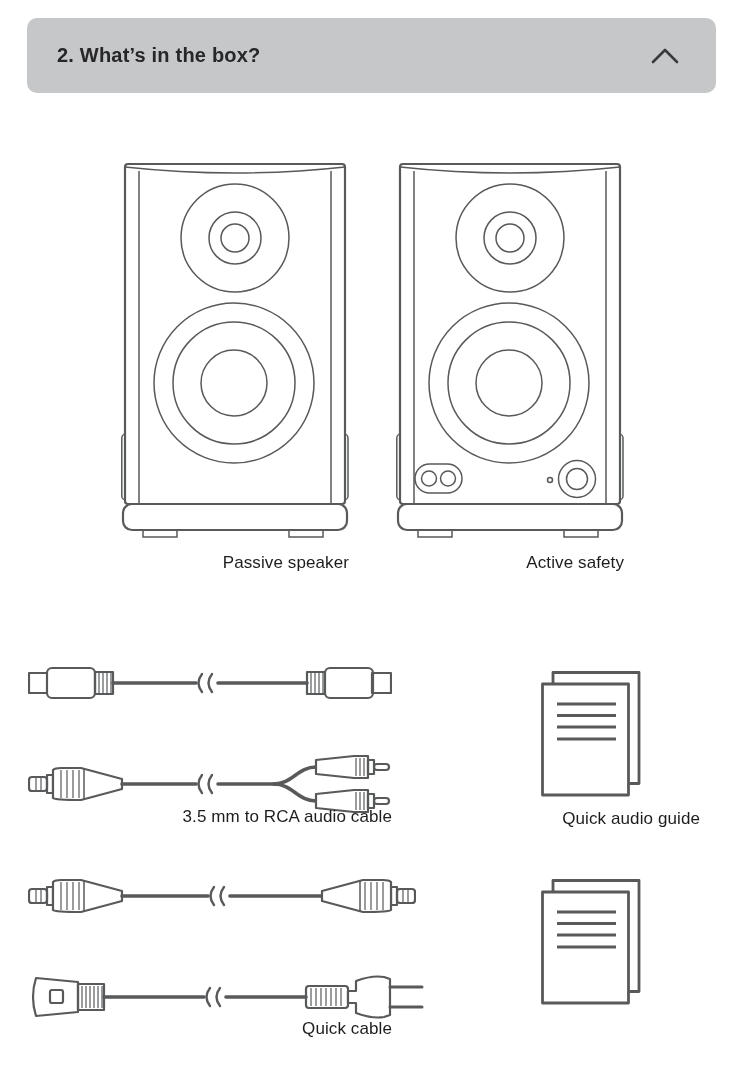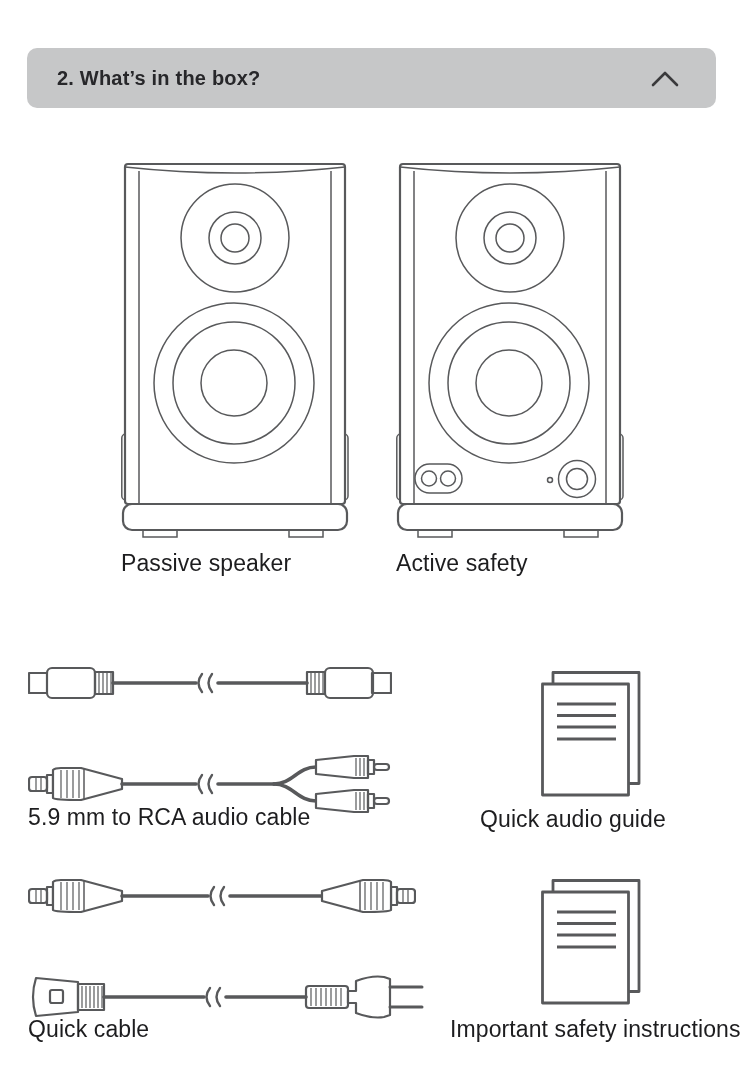--- a/index.html
+++ b/index.html
@@ -5,33 +5,33 @@
   :root{
     --header-bg:#c6c7c8;
     --line:#58595b;
     --text:#1d1d1f;
   }
   html,body{margin:0;padding:0;background:#fff;}
   body{font-family:"Liberation Sans",sans-serif;}
   .page{position:relative;width:744px;height:1076px;background:#fff;overflow:hidden;}
 
   .accordion-header{
-    position:absolute;left:27px;top:18px;width:689px;height:60px;
+    position:absolute;left:27px;top:18px;width:689px;height:75px;
     background:var(--header-bg);border-radius:10px;
     display:flex;align-items:center;justify-content:space-between;
-    padding:0 37px 0 30px;box-sizing:border-box;cursor:pointer;margin-top:30px;
+    padding:0 37px 0 30px;box-sizing:border-box;cursor:pointer;
   }
   .accordion-title{
     font-size:20px;font-weight:700;color:#27272a;letter-spacing:.2px;
   }
   .chev{display:block;}
 
   .illus{position:absolute;}
   .caption{
-    position:absolute;text-align:left;font-size:23px;line-height:22px;
+    position:absolute;text-align:right;font-size:17px;line-height:22px;
     color:var(--text);letter-spacing:.1px;white-space:nowrap;
   }
   svg{display:block;}
   .st  {fill:none;stroke:var(--line);stroke-width:2.2;stroke-linejoin:round;stroke-linecap:round;}
   .stw {fill:#fff;stroke:var(--line);stroke-width:2.2;stroke-linejoin:round;}
   .thin{fill:none;stroke:var(--line);stroke-width:1.5;}
   .rib {fill:none;stroke:var(--line);stroke-width:1.2;}
   .wire{fill:none;stroke:var(--line);stroke-width:3.6;stroke-linecap:round;}
   .brk {fill:none;stroke:var(--line);stroke-width:2.4;stroke-linecap:round;}
   .doc {fill:#fff;stroke:var(--line);stroke-width:2.8;stroke-linejoin:round;}
@@ -164,21 +164,21 @@
     </g>
     <g>
       <path class="stw" d="M288,42 L326,38 L340,38 L340,60 L326,60 L288,56 Z"></path>
       <line class="rib" x1="328" y1="40" x2="328" y2="58"></line>
         <line class="rib" x1="332" y1="40" x2="332" y2="58"></line>
         <line class="rib" x1="336" y1="40" x2="336" y2="58"></line>
       <rect class="st" x="340" y="42" width="6" height="14"></rect>
       <rect class="st" x="346" y="46" width="15" height="6" rx="3"></rect>
     </g>
   </svg>
-  <div class="caption" style="left:28px;top:806px;width:364px">5.9 mm to RCA audio cable</div>
+  <div class="caption" style="left:28px;top:806px;width:364px">3.5 mm to RCA audio cable</div>
 
   <svg class="illus" style="left:28px;top:876px" width="388" height="40" viewBox="0 0 388 40">
     <g>
       <rect class="st" x="1" y="13" width="18" height="14" rx="3"></rect>
       <line class="rib" x1="8" y1="14" x2="8" y2="26"></line>
         <line class="rib" x1="13" y1="14" x2="13" y2="26"></line>
       <rect class="st" x="19" y="11" width="6" height="18"></rect>
       <path class="stw" d="M25,6 Q27,4 33,4 L53,4 L94,15 L94,25 L53,36 Q27,36 25,34 Z"></path>
       <line class="rib" x1="33" y1="6" x2="33" y2="34"></line>
         <line class="rib" x1="39" y1="6" x2="39" y2="34"></line>
@@ -251,15 +251,14 @@
   <svg class="illus" style="left:541px;top:879px" width="100" height="126" viewBox="0 0 100 126">
     <rect class="doc" x="12" y="1.5" width="86" height="111"></rect>
     <rect class="doc" x="1.5" y="13" width="86" height="111"></rect>
     <g>
       <line class="docline" x1="16" y1="33" x2="75" y2="33"></line>
       <line class="docline" x1="16" y1="44.5" x2="75" y2="44.5"></line>
       <line class="docline" x1="16" y1="56" x2="75" y2="56"></line>
       <line class="docline" x1="16" y1="68" x2="75" y2="68"></line>
     </g>
   </svg>
-  <div class="caption" style="left:450px;top:1018px;width:280px">Important safety instructions</div>
 
 </div>
 
 </body></html>

